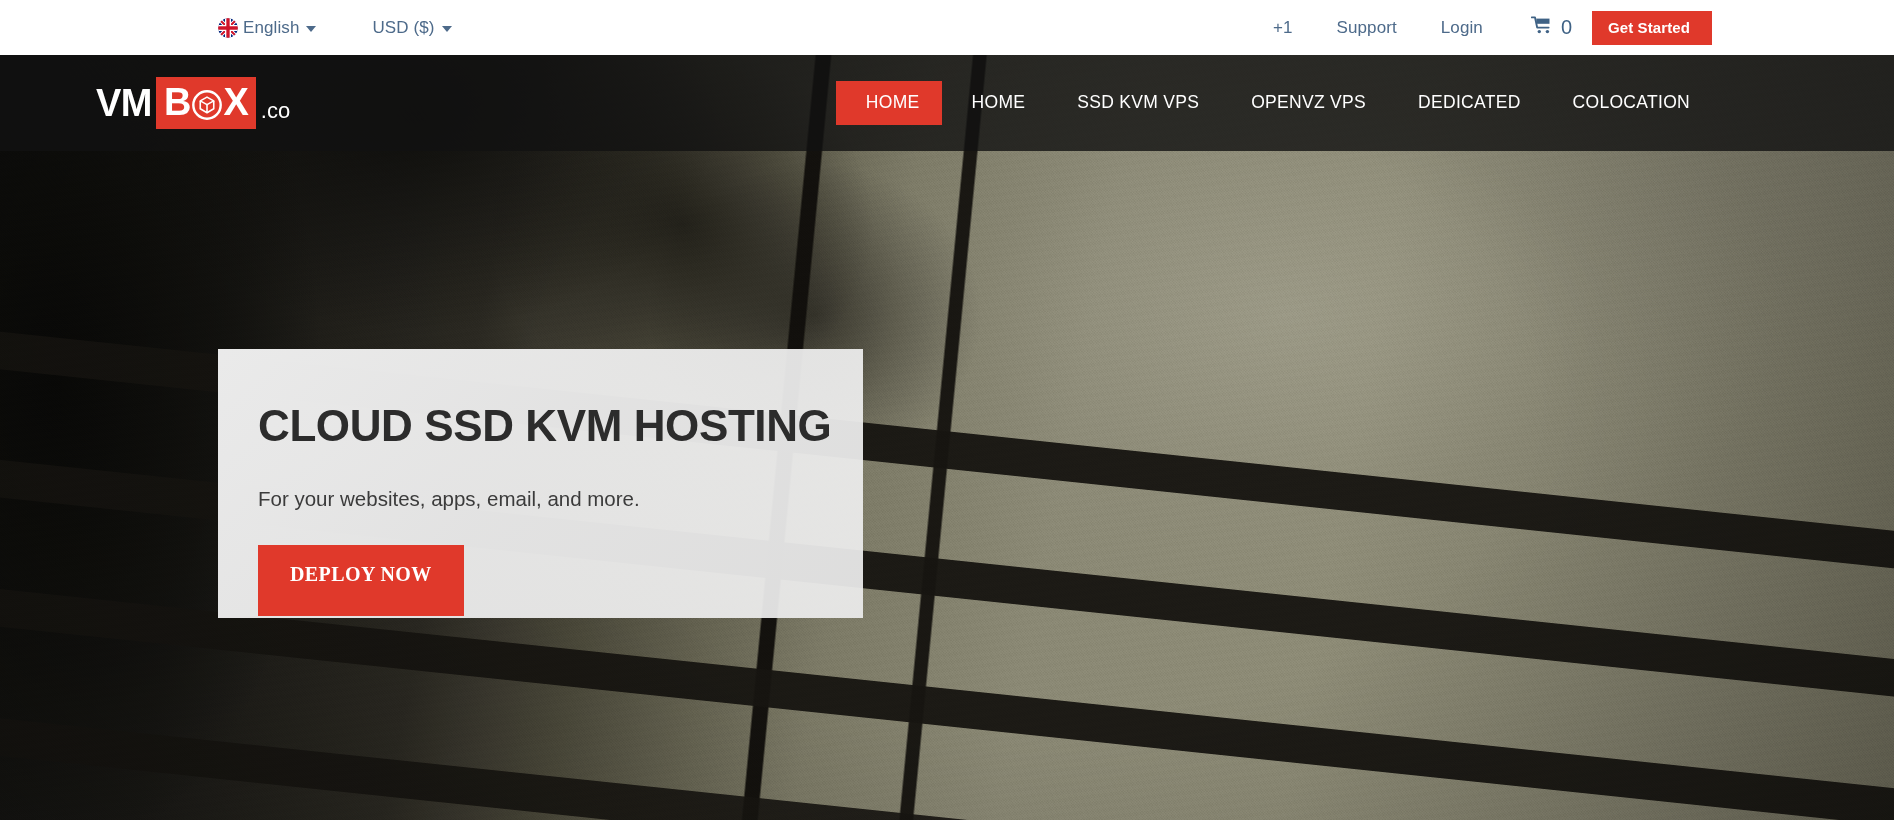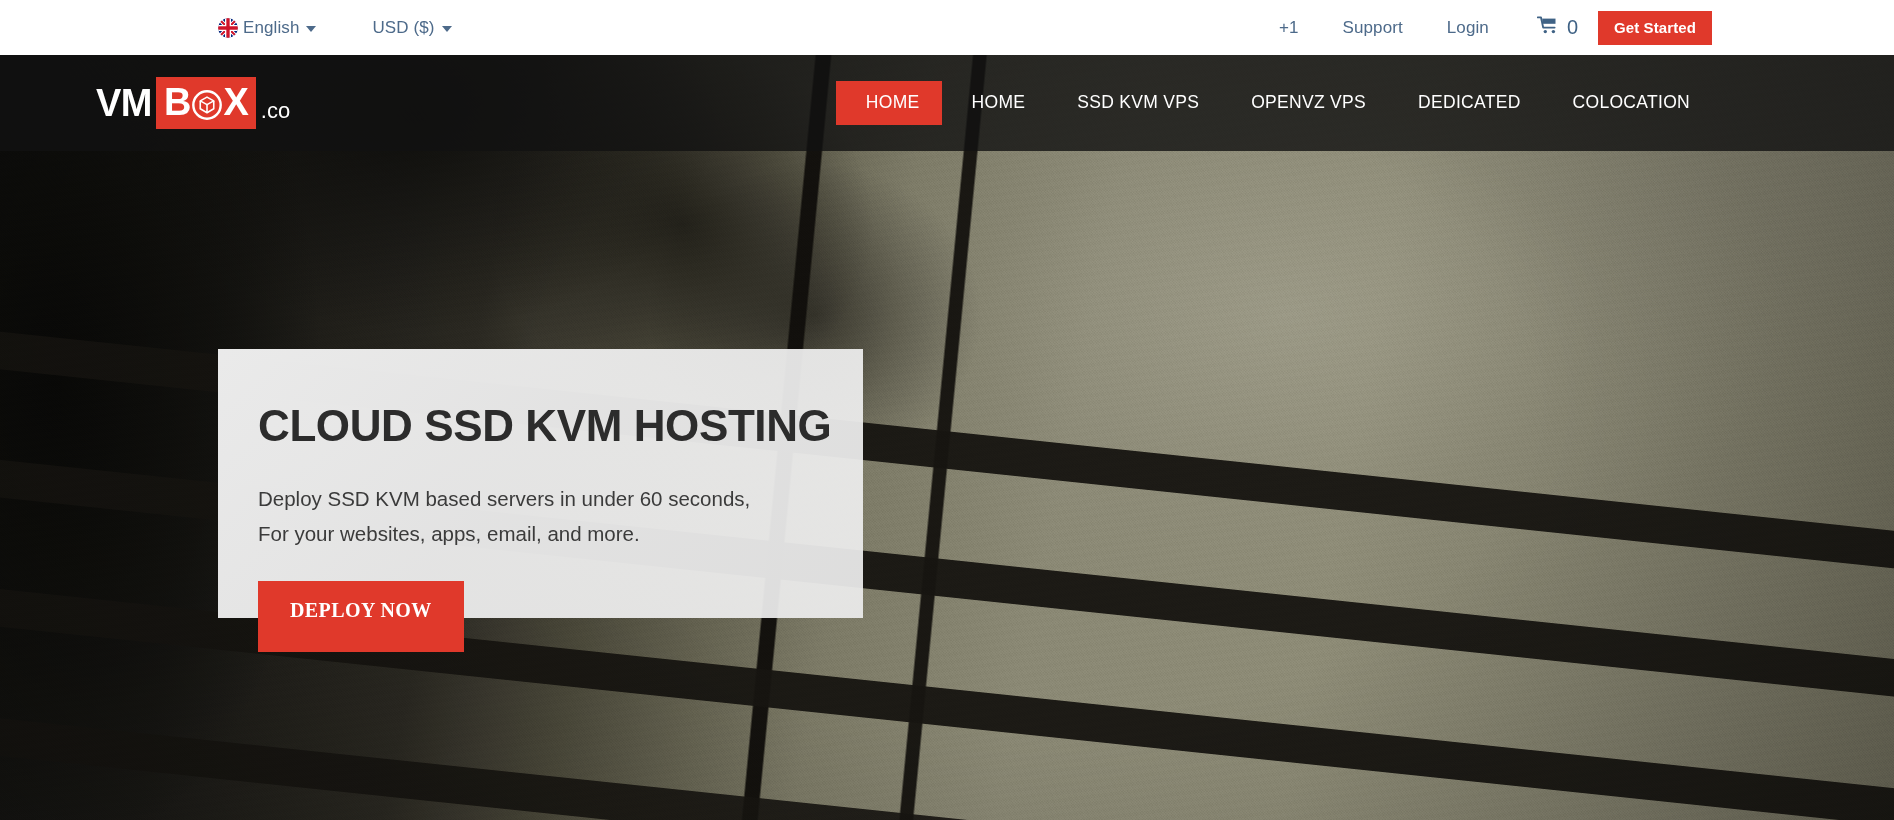--- a/index.html
+++ b/index.html
@@ -72,21 +72,21 @@
     padding: 0 20px 0 26px;
     cursor: pointer;
   }
   .cart-count { color: #3f6285; font-size: 20px; }
   .btn-getstarted {
     background: #e0392b;
     color: #ffffff;
     font-size: 15px;
     font-weight: bold;
     border: none;
-    padding: 9px 16px 10px 16px;
+    padding: 9px 22px 10px 16px;
     cursor: pointer;
     letter-spacing: 0.1px;
     line-height: 1;
     font-family: "Liberation Sans", sans-serif;
     text-align: right;
   }
 
   
   .hero {
     position: relative;
@@ -359,19 +359,18 @@
       <a class="nav-item" href="#">SSD KVM VPS</a>
       <a class="nav-item" href="#">OPENVZ VPS</a>
       <a class="nav-item" href="#">DEDICATED</a>
       <a class="nav-item" href="#">COLOCATION</a>
     </nav>
   </div>
 
   <div class="hero-card">
     <h1 class="hero-title">CLOUD SSD KVM HOSTING</h1>
     <p class="hero-sub">
-      <span>Deploy SSD KVM based servers in under 60 seconds,</span>
       <span>For your websites, apps, email, and more.</span>
     </p>
     <button class="btn-deploy">DEPLOY NOW</button>
   </div>
 
 </div>
 
 </body></html>

